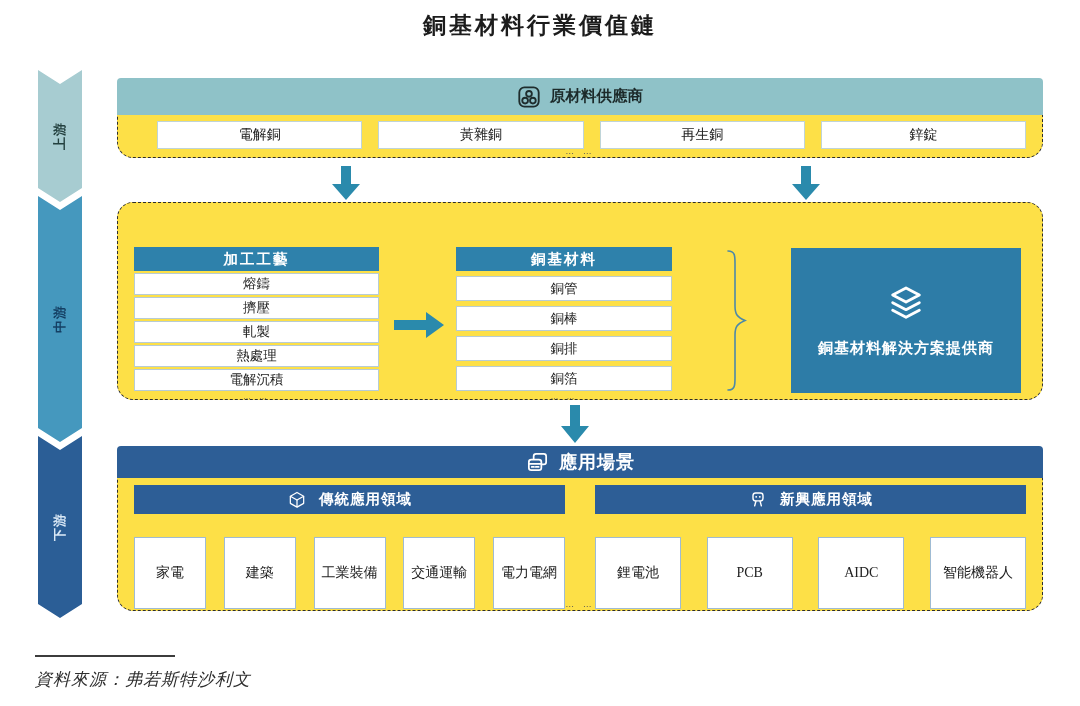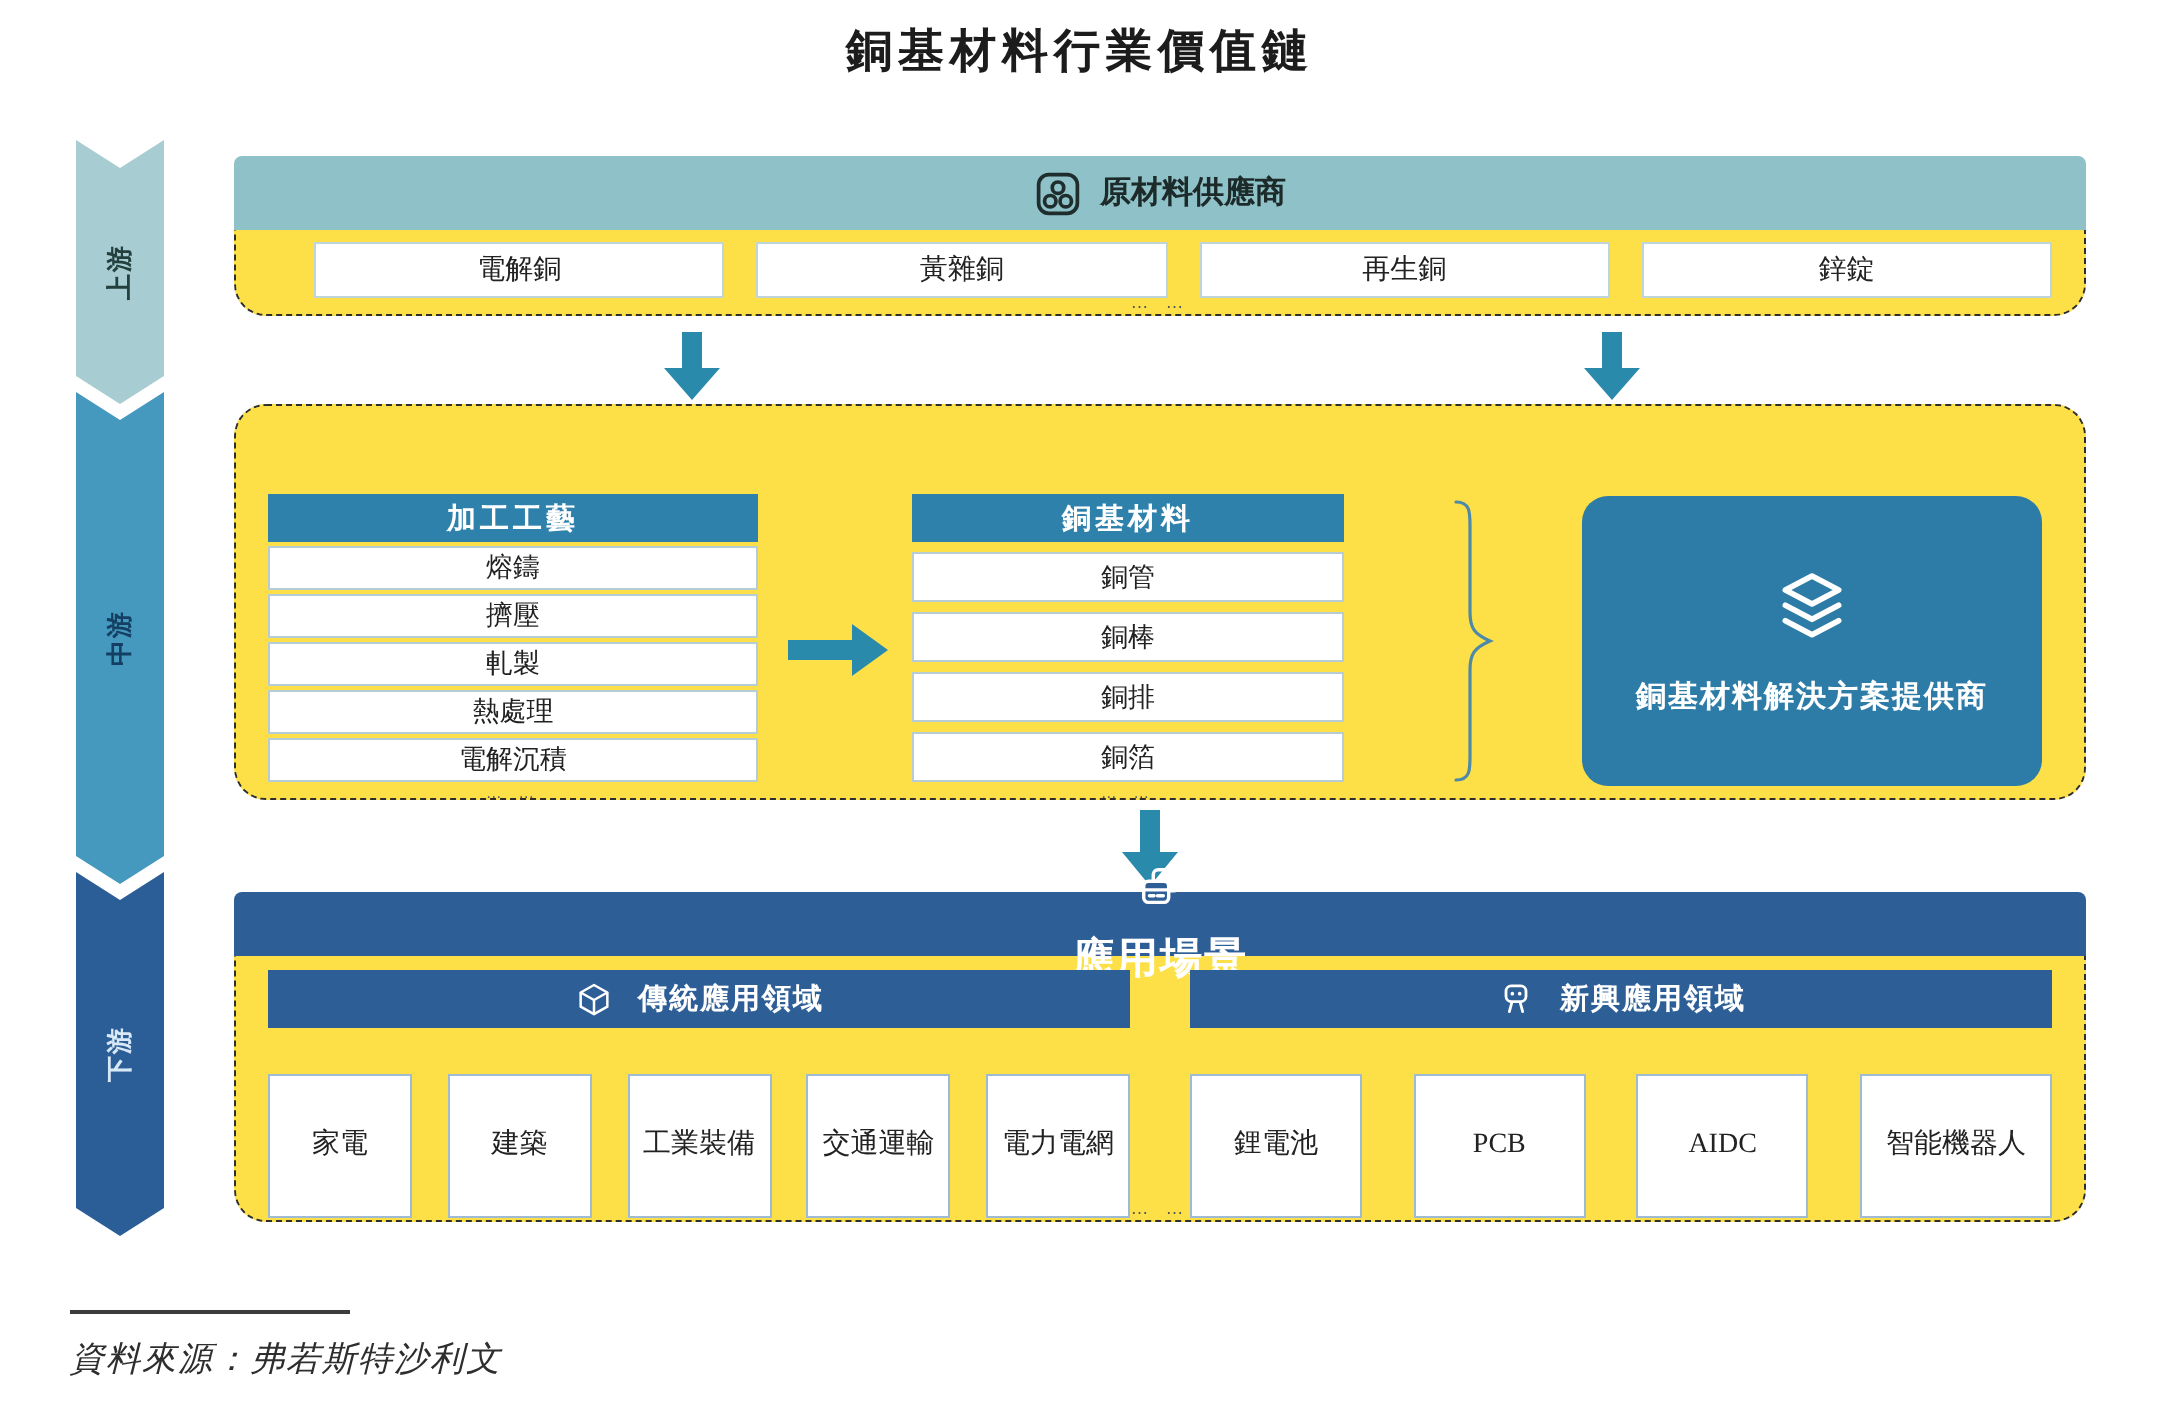--- a/index.html
+++ b/index.html
@@ -26,21 +26,21 @@
   
   .panel { position:absolute; left:117px; width:926px; border:1.5px dashed #2e2e2e; border-radius:16px; background:#fde047; }
   .panel-top { top:78px; height:80px; }
   .panel-mid { top:202px; height:198px; }
   .panel-bot { top:446px; height:165px; }
 
   .panel-header { position:absolute; top:-1px; left:-1px; right:-1px; display:flex; align-items:center;
                   justify-content:center; gap:9px; border-radius:4px 4px 0 0; }
   .ph-top { height:37px; background:#8fc2c8; color:#1c2a2a; font-size:15.5px; font-weight:bold; }
   .ph-mid { height:37px; background:#2d7ca7; color:#ffffff; font-size:16px; font-weight:bold; letter-spacing:1px; }
-  .ph-bot { height:32px; background:#2d5e96; color:#ffffff; font-size:21px; font-weight:bold; letter-spacing:1px;flex-direction:column; }
+  .ph-bot { height:32px; background:#2d5e96; color:#ffffff; font-size:18px; font-weight:bold; letter-spacing:1px; }
 
   .serif { font-family:"Liberation Serif", serif; }
 
   
   .sup-row { position:absolute; top:42px; left:16px; right:16px; display:flex; gap:16px;margin-left:23px; }
   .sup-box { flex:1; height:28px; border:1px solid #bfd4d8; background:#fff; display:flex; align-items:center;
              justify-content:center; font-size:14px; color:#222; }
 
   .ellipsis { position:absolute; bottom:1px; left:0; width:100%; text-align:center; font-size:9px;
               letter-spacing:3px; color:#555; }
@@ -60,21 +60,21 @@
               font-size:13.5px; color:#222; }
   .col-process .col-item { height:22px; margin-top:2px; }
   .col-material .col-item { height:25px; margin-top:5px; }
   .col-material .col-item:first-of-type { margin-top:4px; }
   .col-ellipsis { text-align:center; font-size:8px; letter-spacing:3px; color:#555; margin-top:1px; }
 
   .rt-arrow { position:absolute; left:276px; top:109px; width:50px; height:26px; }
   .brace { position:absolute; left:604px; top:45px; width:28px; height:145px; }
 
   .provider { position:absolute; left:673px; top:45px; width:230px; height:145px; background:#2d7ca7;
-              border-radius:13px; display:flex; flex-direction:column; align-items:center; justify-content:center;
+              border-radius:0; display:flex; flex-direction:column; align-items:center; justify-content:center;
               gap:16px; }
   .provider .p-label { color:#fff; font-size:15px; font-weight:bold; letter-spacing:1px; }
 
   
   .sub-row { position:absolute; top:38px; left:16px; right:16px; display:flex; gap:30px; }
   .sub-bar { flex:1; height:29px; background:#2d5e96; color:#fff; font-size:14.5px; font-weight:bold;
              display:flex; align-items:center; justify-content:center; gap:12px; letter-spacing:1px; }
 
   .app-row { position:absolute; top:73px; left:16px; right:16px; display:flex; gap:30px; }
   .app-group { flex:1; display:flex; justify-content:space-between;margin-top:17px; }

